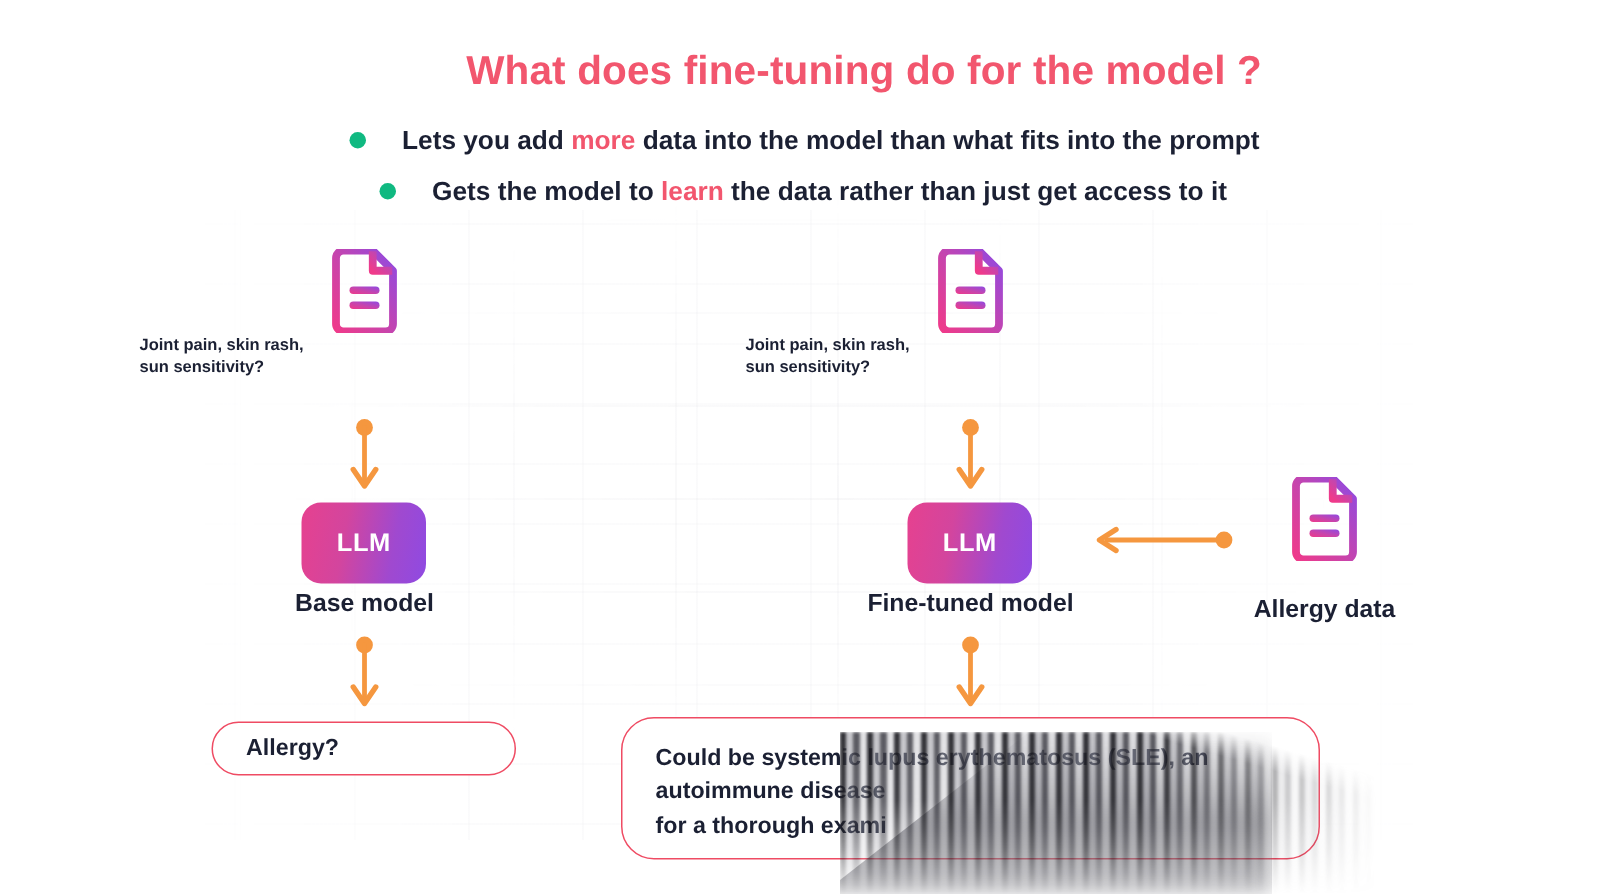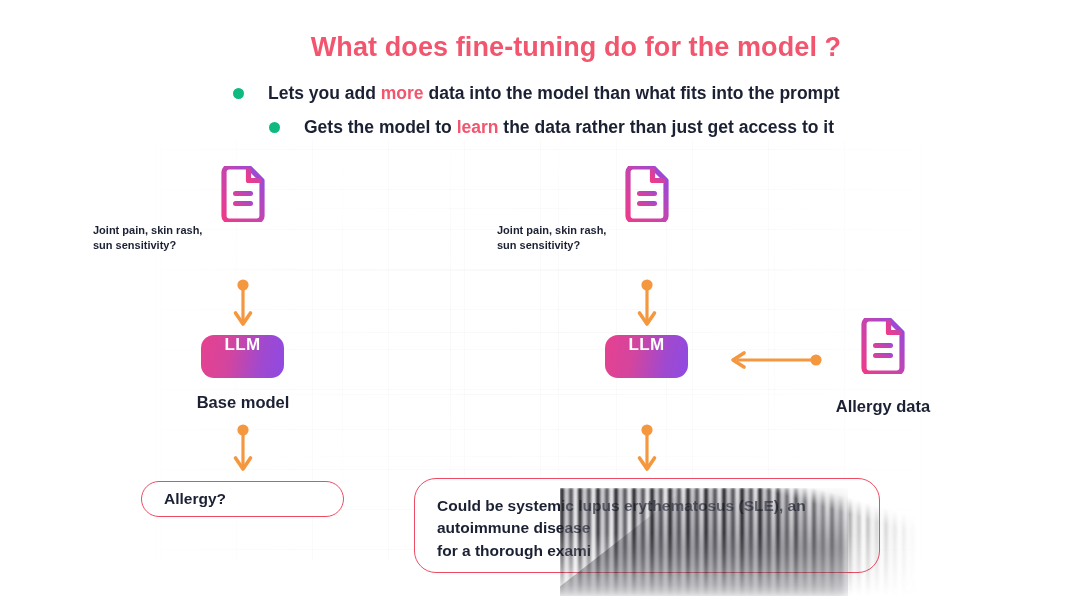--- a/index.html
+++ b/index.html
@@ -67,21 +67,21 @@
     position: absolute;
     display: flex;
     align-items: center;
     gap: 24px;
     font-size: 17.5px;
     font-weight: 600;
     color: #1b2033;
     white-space: nowrap;
   }
   #bullet-1 { left: 233px; top: 83px; }
-  #bullet-2 { left: 269px; top: 117px; align-items: center; }
+  #bullet-2 { left: 253px; top: 117px; align-items: center; }
 
   .bullet-dot {
     width: 11px;
     height: 11px;
     border-radius: 50%;
     background: #10b981;
     flex: 0 0 auto;
   }
   .hl { color: #f2566e; }
 
@@ -93,25 +93,25 @@
     font-size: 11px;
     font-weight: 600;
     color: #1b2033;
     line-height: 1.35;
     white-space: nowrap;
   }
 
   .llm-box {
     position: absolute;
     width: 83px;
-    height: 43px;
+    height: 54px;
     border-radius: 13px;
     background: linear-gradient(100deg, #e6418f 0%, #d3459e 35%, #a049cf 72%, #8f4ae2 100%);
     display: flex;
-    align-items: flex-start;
+    align-items: center;
     justify-content: center;
     color: #ffffff;
     font-size: 17px;
     font-weight: 600;
     letter-spacing: .3px;
   }
 
   .model-label {
     position: absolute;
     text-align: center;
@@ -293,20 +293,21 @@
       <circle cx="14" cy="6" r="5.6" fill="#f5973f"></circle>
       <line x1="14" y1="6" x2="14" y2="42" stroke="#f5973f" stroke-width="3.2" stroke-linecap="round"></line>
       <path d="M6.5 34 L14 45 L21.5 34" fill="none" stroke="#f5973f" stroke-width="3.6" stroke-linecap="round" stroke-linejoin="round"></path>
     </svg>
   </div>
 
   <div class="llm-box" style="left:605px; top:335px;">
     <span>LLM</span>
   </div>
 
+  <div class="model-label" style="left:547px; top:393px; width:200px;">Fine-tuned model</div>
 
   <div class="arrow-v" style="left:633px; top:424px;">
     <svg width="28" height="50" viewBox="0 0 28 50">
       <circle cx="14" cy="6" r="5.6" fill="#f5973f"></circle>
       <line x1="14" y1="6" x2="14" y2="42" stroke="#f5973f" stroke-width="3.2" stroke-linecap="round"></line>
       <path d="M6.5 34 L14 45 L21.5 34" fill="none" stroke="#f5973f" stroke-width="3.6" stroke-linecap="round" stroke-linejoin="round"></path>
     </svg>
   </div>
 
   <div class="speech" id="sle-box">

